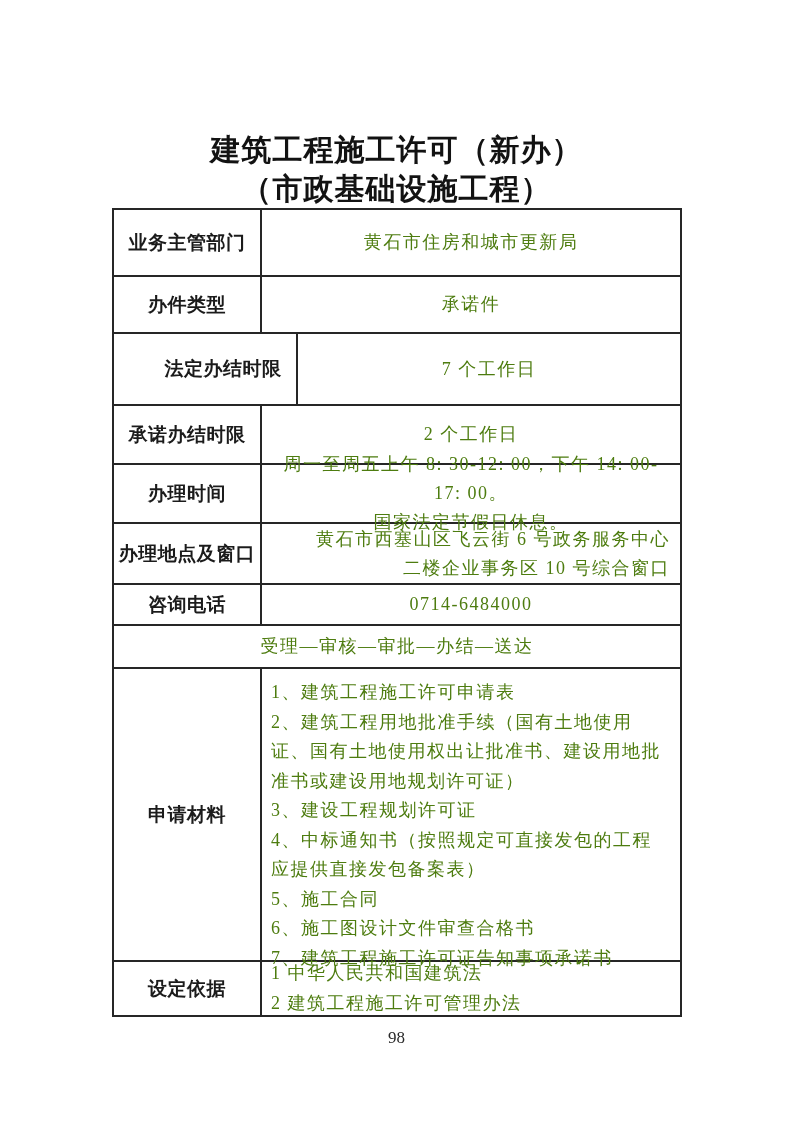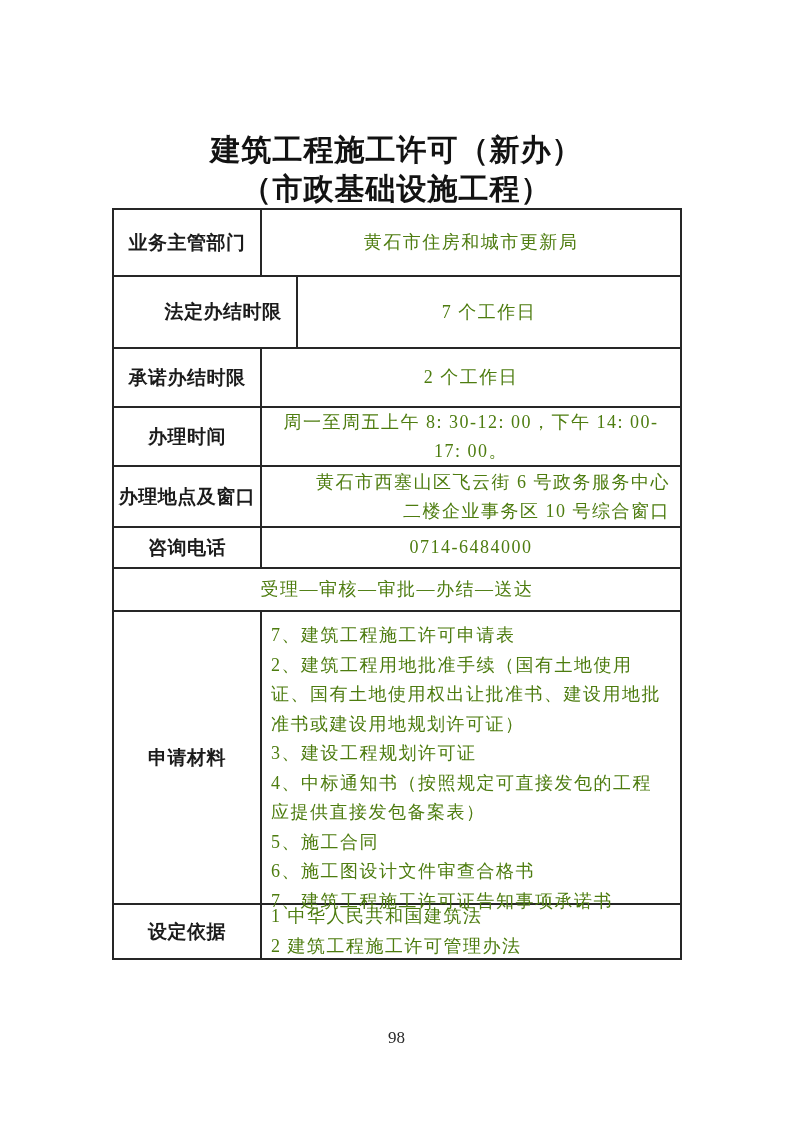--- a/index.html
+++ b/index.html
@@ -107,35 +107,40 @@
     <span class="title-line">（市政基础设施工程）</span>
   </h1>
 
   <div class="doc-table">
 
     <div class="t-row r1">
       <div class="t-label">业务主管部门</div>
       <div class="t-value center">黄石市住房和城市更新局</div>
     </div>
 
+    <div class="t-row r2">
+      <div class="t-label">办件类型</div>
+      <div class="t-value center">承诺件</div>
+    </div>
 
     <div class="t-row r3">
       <div class="t-label">法定办结时限</div>
       <div class="t-value center">7 个工作日</div>
     </div>
 
     <div class="t-row r4">
       <div class="t-label">承诺办结时限</div>
       <div class="t-value center">2 个工作日</div>
     </div>
 
     <div class="t-row r5">
       <div class="t-label">办理时间</div>
       <div class="t-value center">
         <div>周一至周五上午 8: 30-12: 00，下午 14: 00-17: 00。</div>
+        <div>国家法定节假日休息。</div>
       </div>
     </div>
 
     <div class="t-row r6">
       <div class="t-label">办理地点及窗口</div>
       <div class="t-value left">
         <p class="para indent-first">黄石市西塞山区飞云街 6 号政务服务中心二楼企业事务区 10 号综合窗口</p>
       </div>
     </div>
 
@@ -144,21 +149,21 @@
       <div class="t-value center">0714-6484000</div>
     </div>
 
     <div class="t-row r8">
       <div class="t-value center">受理—审核—审批—办结—送达</div>
     </div>
 
     <div class="t-row r9">
       <div class="t-label">申请材料</div>
       <div class="t-value left list-top">
-          <div class="list-line">7、建筑工程施工许可申请表</div>
+          <div class="list-line">1、建筑工程施工许可申请表</div>
           <div class="list-line">2、建筑工程用地批准手续（国有土地使用证、国有土地使用权出让批准书、建设用地批准书或建设用地规划许可证）</div>
           <div class="list-line">3、建设工程规划许可证</div>
           <div class="list-line">4、中标通知书（按照规定可直接发包的工程应提供直接发包备案表）</div>
           <div class="list-line">5、施工合同</div>
           <div class="list-line">6、施工图设计文件审查合格书</div>
           <div class="list-line">7、建筑工程施工许可证告知事项承诺书</div>
         </div>
     </div>
 
     <div class="t-row r10">

